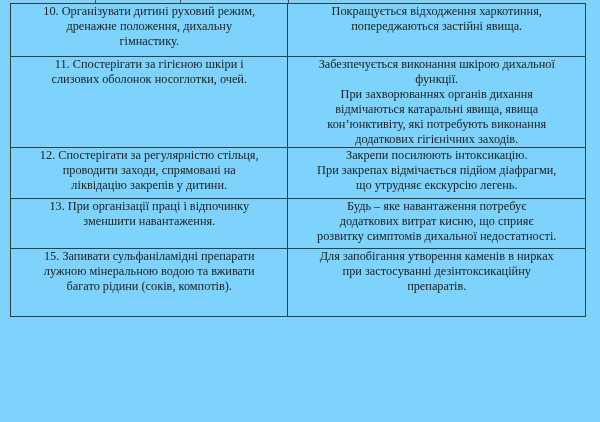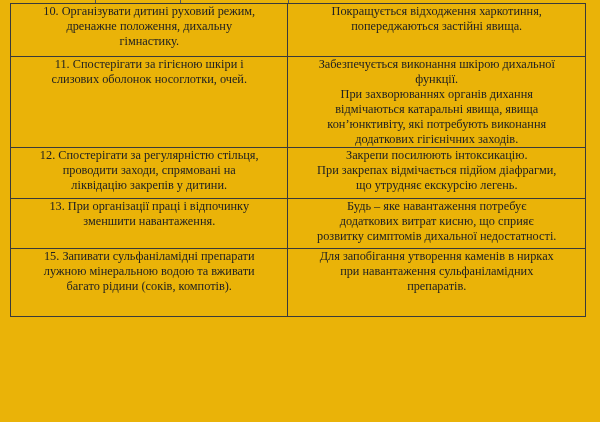--- a/index.html
+++ b/index.html
@@ -1,18 +1,18 @@
 <!DOCTYPE html>
 <html><head>
 <meta charset="utf-8">
 <style>
   html, body { margin: 0; padding: 0; background: #ffffff; }
   body { width: 600px; height: 422px; position: relative; overflow: hidden;
          font-family: "Liberation Serif", "DejaVu Serif", serif; color: #222; }
-  .page { position: absolute; left: 0; top: 0; width: 600px; height: 422px; background: #eab308; }
+  .page { position: absolute; left: 0; top: 0; width: 600px; height: 422px; background: #7dd3fc; }
   table.care { position: absolute; left: 10px; top: 3px; width: 576px;
                border-collapse: collapse; table-layout: fixed; }
   table.care td { border: 1px solid #3a3a3a; padding: 0 3px; vertical-align: top;
                   text-align: center; font-size: 12.3px; line-height: 15px; }
   td.col-a { width: 270px; }
   td.col-b { width: 290px; }
   .line { display: block; }
   
   .top-stub { position: absolute; top: 0; height: 4px; width: 1px; background: #555; }
 </style>
@@ -75,19 +75,19 @@
         </td>
       </tr>
       <tr style="height:68px">
         <td class="col-a">
           <span class="line">15. Запивати сульфаніламідні препарати</span>
           <span class="line">лужною мінеральною водою та вживати</span>
           <span class="line">багато рідини (соків, компотів).</span>
         </td>
         <td class="col-b">
           <span class="line">Для запобігання утворення каменів в нирках</span>
-          <span class="line">при навантаження сульфаніламідних</span>
+          <span class="line">при застосуванні дезінтоксикаційну</span>
           <span class="line">препаратів.</span>
         </td>
       </tr>
     </tbody>
   </table>
 </div>
 
 </body></html>

